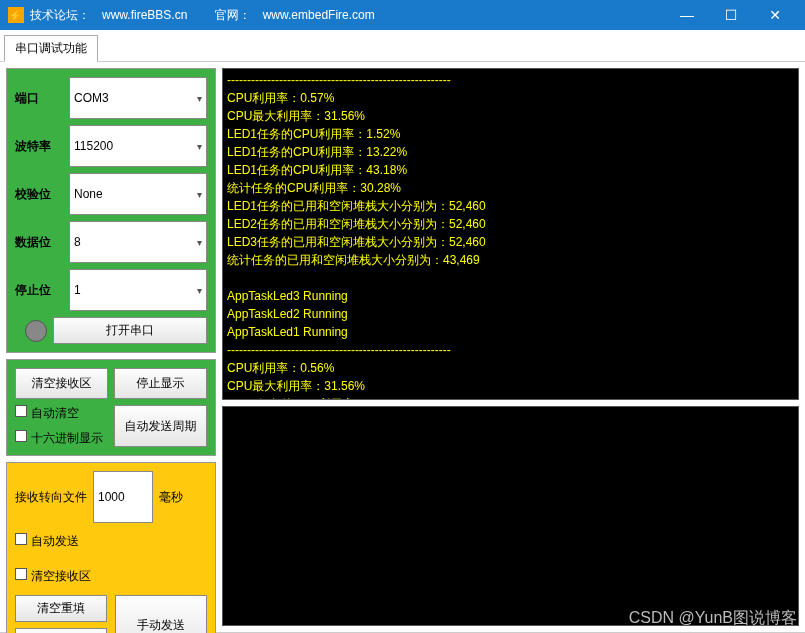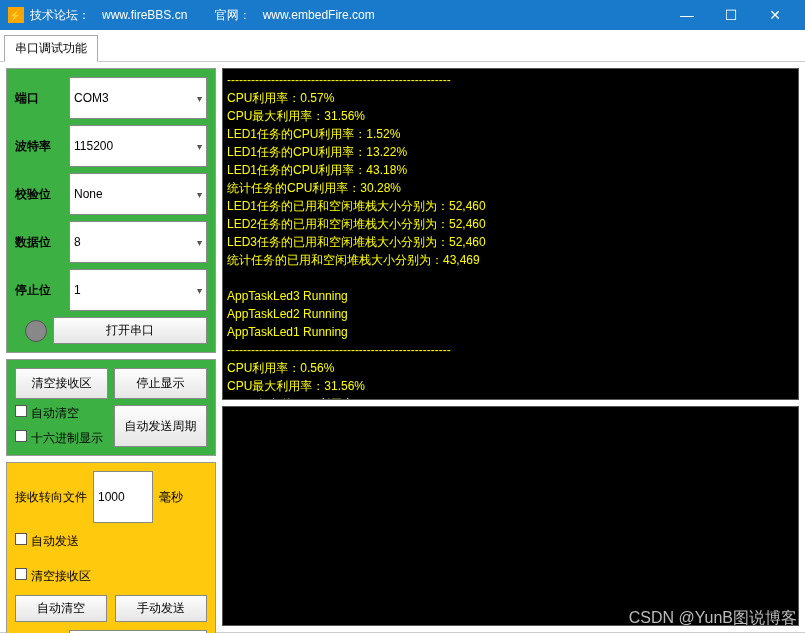--- a/index.html
+++ b/index.html
@@ -136,20 +136,21 @@
             <div class="box"></div>
             <span>自动发送</span>
           </div>
         <div class="checkbox">
             <div class="box"></div>
             <span>清空接收区</span>
           </div>
       </div>
       <div class="send-row3">
         <div class="col">
+          <div class="btn">清空重填</div>
           <div class="btn">自动清空</div>
         </div>
         <div class="btn" style="display:flex;align-items:center;justify-content:center">手动发送</div>
       </div>
       <div class="filepath-row">
         <span>文件路径</span>
         <div class="input">还没选择要发送的文件</div>
       </div>
     </div>
   </div>

